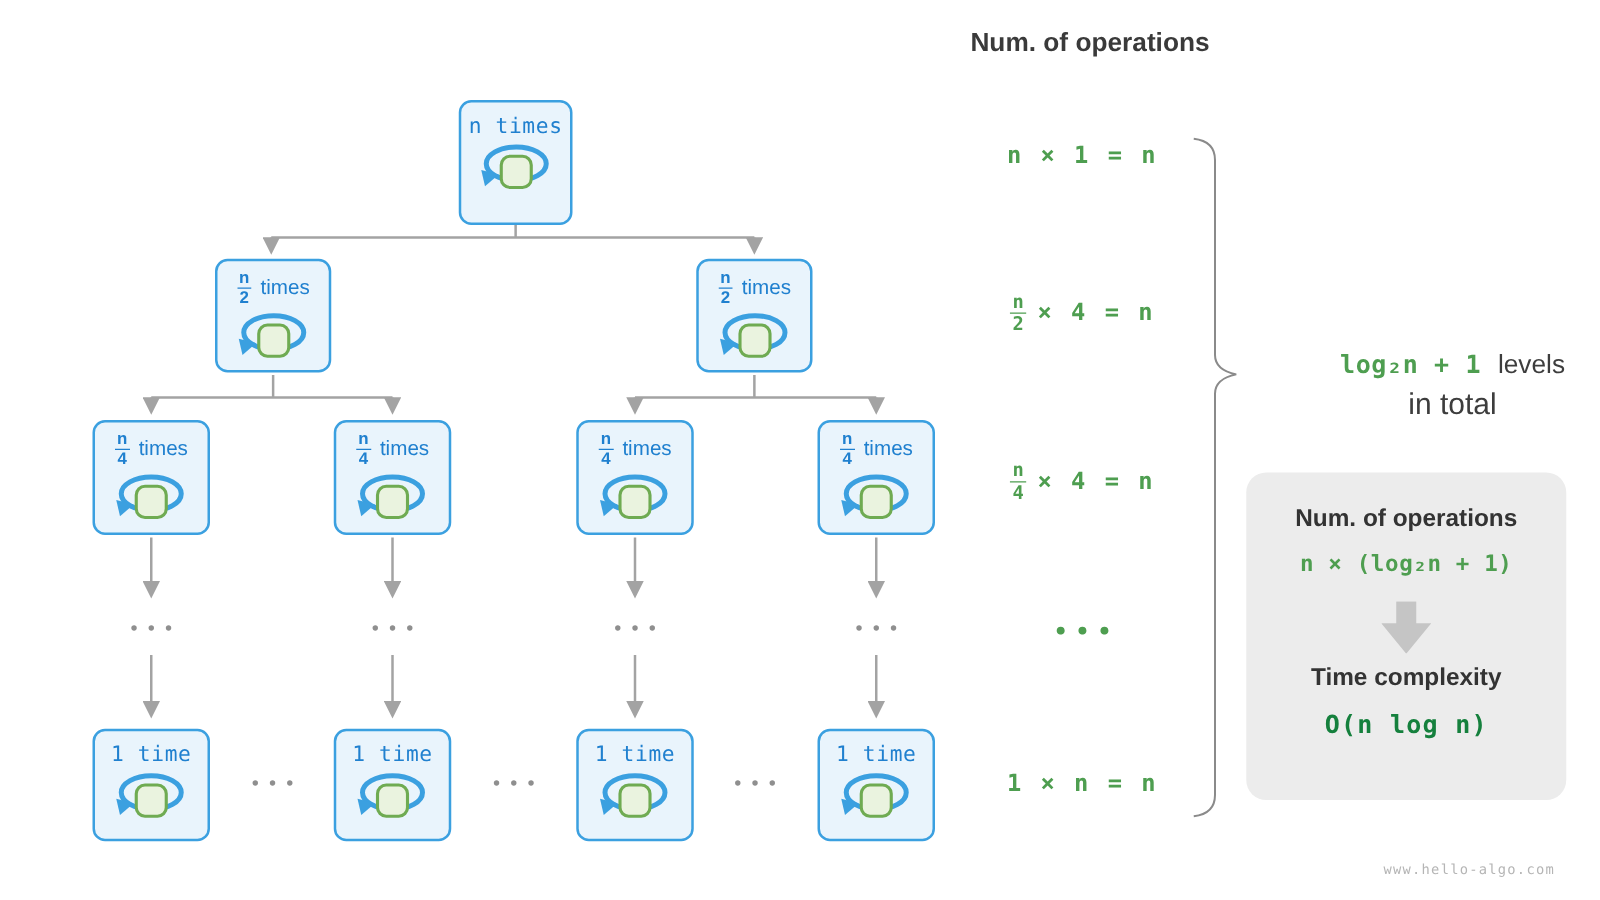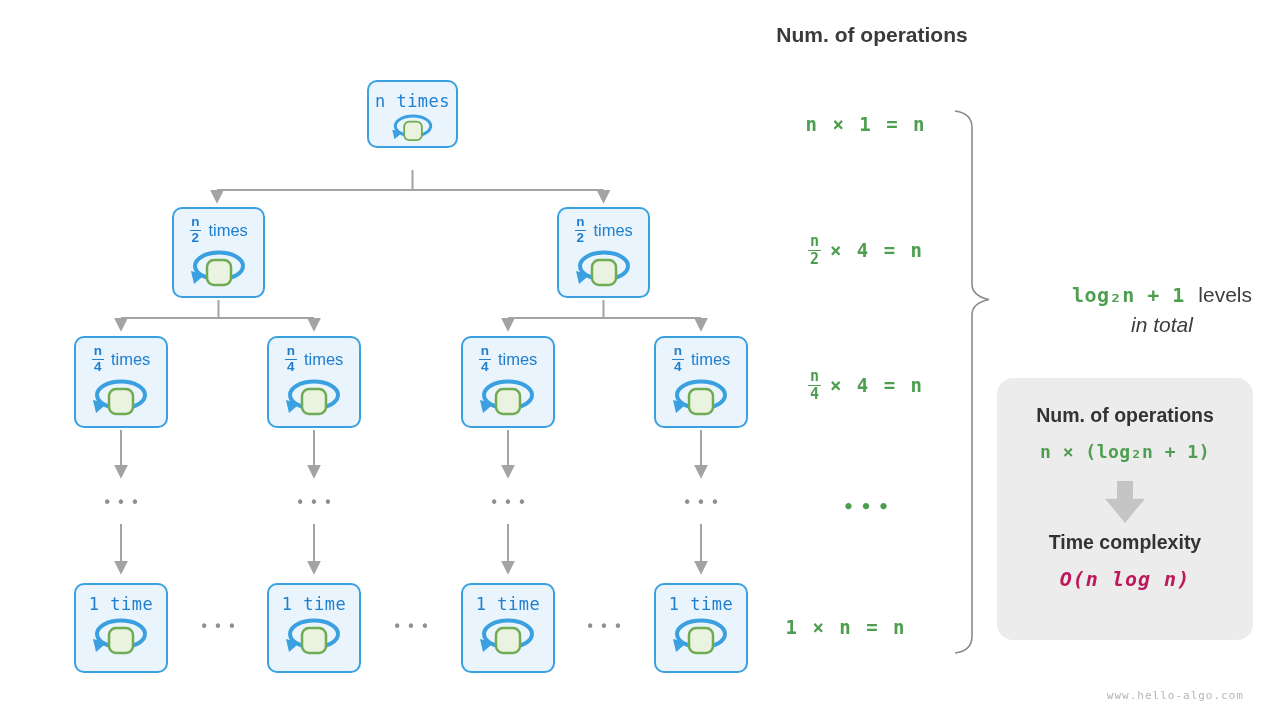--- a/index.html
+++ b/index.html
@@ -36,34 +36,34 @@
         letter-spacing:2px;white-space:pre;}
   .eq-frac{display:flex;align-items:center;gap:9px;}
   .eq-frac .frac{font-size:15px;letter-spacing:0;}
 
   
   .brace-label{position:absolute;left:1162px;top:310px;transform:translate(-50%,-50%);
         text-align:center;line-height:1.45;z-index:1;white-space:nowrap;}
   .brace-label .formula{font-family:"DejaVu Sans Mono",monospace;font-weight:700;
         font-size:20px;color:#4E9E50;letter-spacing:.5px;}
   .brace-label .plain{font-size:21px;color:#3D3D3D;margin-left:9px;}
-  .brace-label .line2{font-size:21px;color:#3D3D3D;font-style:italic;}
+  .brace-label .line2{font-size:24px;color:#3D3D3D;}
 
   
   .summary{position:absolute;left:997px;top:378px;width:256px;height:262px;z-index:1;
         background:#ECECEC;border-radius:16px;box-sizing:border-box;padding-top:26px;
         display:flex;flex-direction:column;align-items:center;}
   .summary .t{font-weight:700;font-size:19.5px;color:#333;}
   .summary .f1{margin-top:14px;font-family:"DejaVu Sans Mono",monospace;font-weight:700;
         font-size:18px;color:#4E9E50;letter-spacing:.5px;text-align:right;}
   .summary .arrow-down{margin-top:19px;width:40px;height:42px;background:#C5C5C5;
         clip-path:polygon(30% 0,70% 0,70% 42%,100% 42%,50% 100%,0 42%,30% 42%);}
   .summary .t2{margin-top:8px;}
   .summary .f2{margin-top:13px;font-family:"DejaVu Sans Mono",monospace;font-weight:700;
-        font-size:20px;color:#be185d;letter-spacing:1px;font-style:italic;}
+        font-size:20px;color:#15803d;letter-spacing:1px;}
 
   .watermark{position:absolute;right:36px;bottom:18px;z-index:1;
         font-family:"DejaVu Sans Mono",monospace;font-size:11px;color:#B5B5B5;letter-spacing:1px;}
 </style>
 </head>
 <body>
 
 <div class="canvas">
 
   <svg class="overlay" width="1280" height="720" viewBox="0 0 1280 720">
@@ -94,21 +94,21 @@
       <path d="M701 430 V476" marker-end="url(#arr)"></path>
 
       <path d="M121 524 V572" marker-end="url(#arr)"></path>
       <path d="M314 524 V572" marker-end="url(#arr)"></path>
       <path d="M508 524 V572" marker-end="url(#arr)"></path>
       <path d="M701 524 V572" marker-end="url(#arr)"></path>
     </g>
     <path d="M955 111 Q972 113 972 128 L972 284 Q972 296 989 299.5 Q972 303 972 315 L972 636 Q972 651 955 653" stroke="#8A8A8A" stroke-width="1.6" fill="none"></path>
   </svg>
 
-  <div class="node" style="left:367px;top:80px;width:91px;height:68px">
+  <div class="node" style="left:367px;top:80px;width:91px;height:100px">
     <div class="mono-label">n times</div>
     <svg class="loop" width="62" height="46" viewBox="0 0 62 46">
       <ellipse cx="31" cy="19" rx="24" ry="13.5" fill="none" stroke="#3BA0E0" stroke-width="4"></ellipse>
       <polygon points="3,24 17,27.5 6,37" fill="#3BA0E0"></polygon>
       <rect x="19" y="13" width="24" height="25" rx="7" fill="#EAF3DF" stroke="#6FAB52" stroke-width="2.5"></rect>
     </svg>
   </div>
 
   <div class="node" style="left:172px;top:207px;width:93px;height:91px">
     <div class="frac-label">
@@ -262,21 +262,21 @@
   <div class="eq eq-frac" style="left:866px;top:385px">
     <span class="frac">
       <span class="fnum">n</span>
       <span class="fden">4</span>
     </span>
     <span>× 4 = n</span>
   </div>
 
   <div class="dots dots-green" style="left:866px;top:506px">•••</div>
 
-  <div class="eq" style="left:846px;top:627px">1 × n = n</div>
+  <div class="eq" style="left:866px;top:627px">1 × n = n</div>
 
   <div class="brace-label">
     <div>
       <span class="formula">log₂n + 1</span>
       <span class="plain">levels</span>
     </div>
     <div class="line2">in total</div>
   </div>
 
   <div class="summary">

